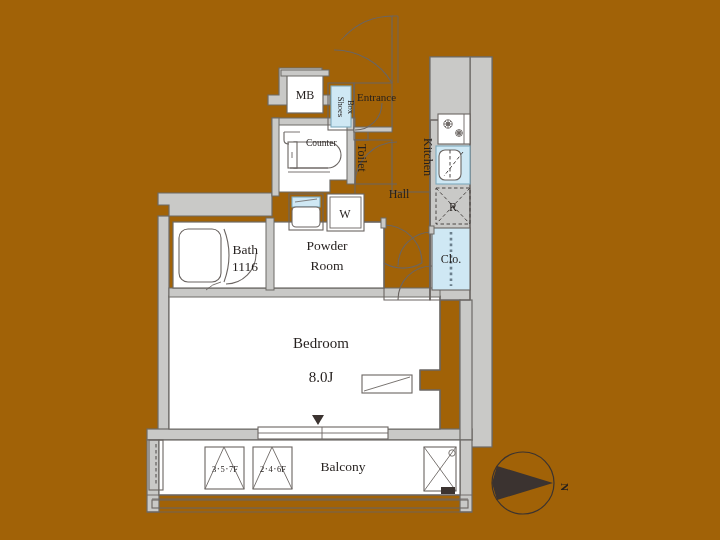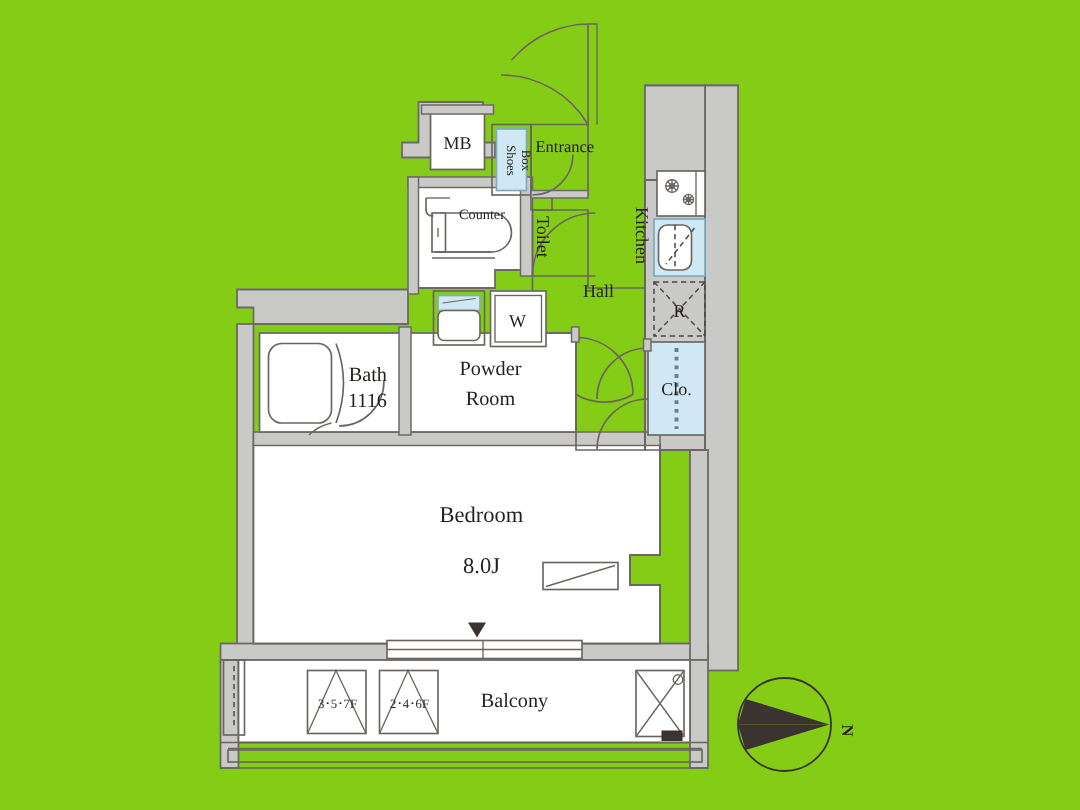--- a/index.html
+++ b/index.html
@@ -1,19 +1,19 @@
 <!DOCTYPE html>
 <html><head>
 <meta charset="utf-8">
 <title>Floor Plan</title>
 <style>
   html,body{margin:0;padding:0;background:#ffffff;}
   body{width:720px;height:540px;overflow:hidden;
        font-family:"Liberation Serif", serif;color:#231f20;}
-  #plan-root{position:relative;width:720px;height:540px;background:#84cc16;}
+  #plan-root{position:relative;width:720px;height:540px;background:#a16207;}
   svg#floorplan{position:absolute;left:0;top:0;width:720px;height:540px;display:block;}
 
   .lbl{font-family:"Liberation Serif", serif; fill:#241f1d;}
   .lbl-room{font-size:13.5px;}
   .lbl-room-sm{font-size:12px;}
   .lbl-big{font-size:15px;}
   .lbl-tiny{font-size:8.5px;}
   .lbl-small{font-size:9.5px;}
   .lbl-mid{font-size:11px;}
   .lbl-vert{font-size:12px;}

